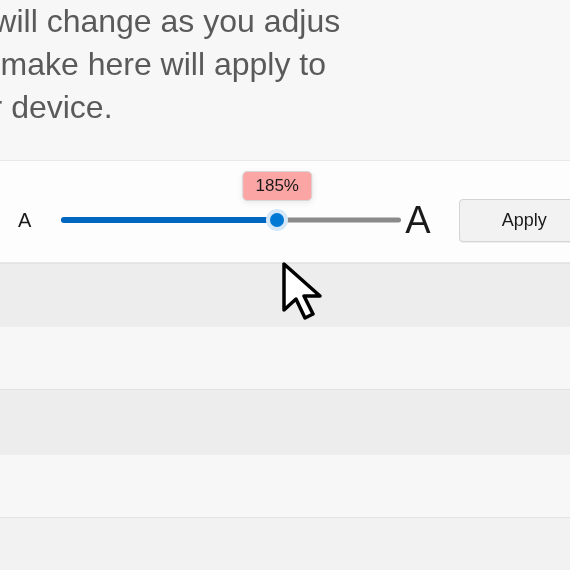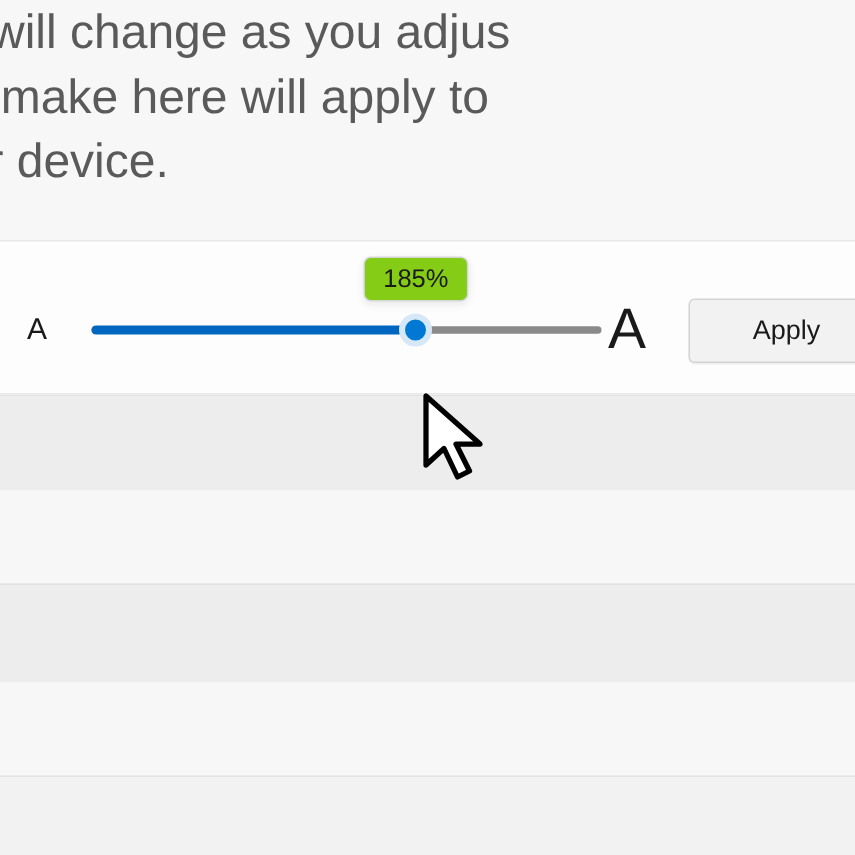--- a/index.html
+++ b/index.html
@@ -68,21 +68,21 @@
       background: #0078d4;
       border: 4px solid #d6e8f7;
       border-radius: 50%;
       cursor: pointer;
     }
     .tooltip {
       position: absolute;
       top: -46px;
       left: 63.5%;
       transform: translateX(-50%);
-      background: #84cc16;
+      background: #fca5a5;
       border: 1px solid #d6d6d6;
       border-radius: 5px;
       padding: 4px 12px;
       font-size: 17px;
       color: #1a1a1a;
       box-shadow: 0 2px 6px rgba(0,0,0,0.08);
       white-space: nowrap;
     }
     .label-large {
       font-size: 38px;

